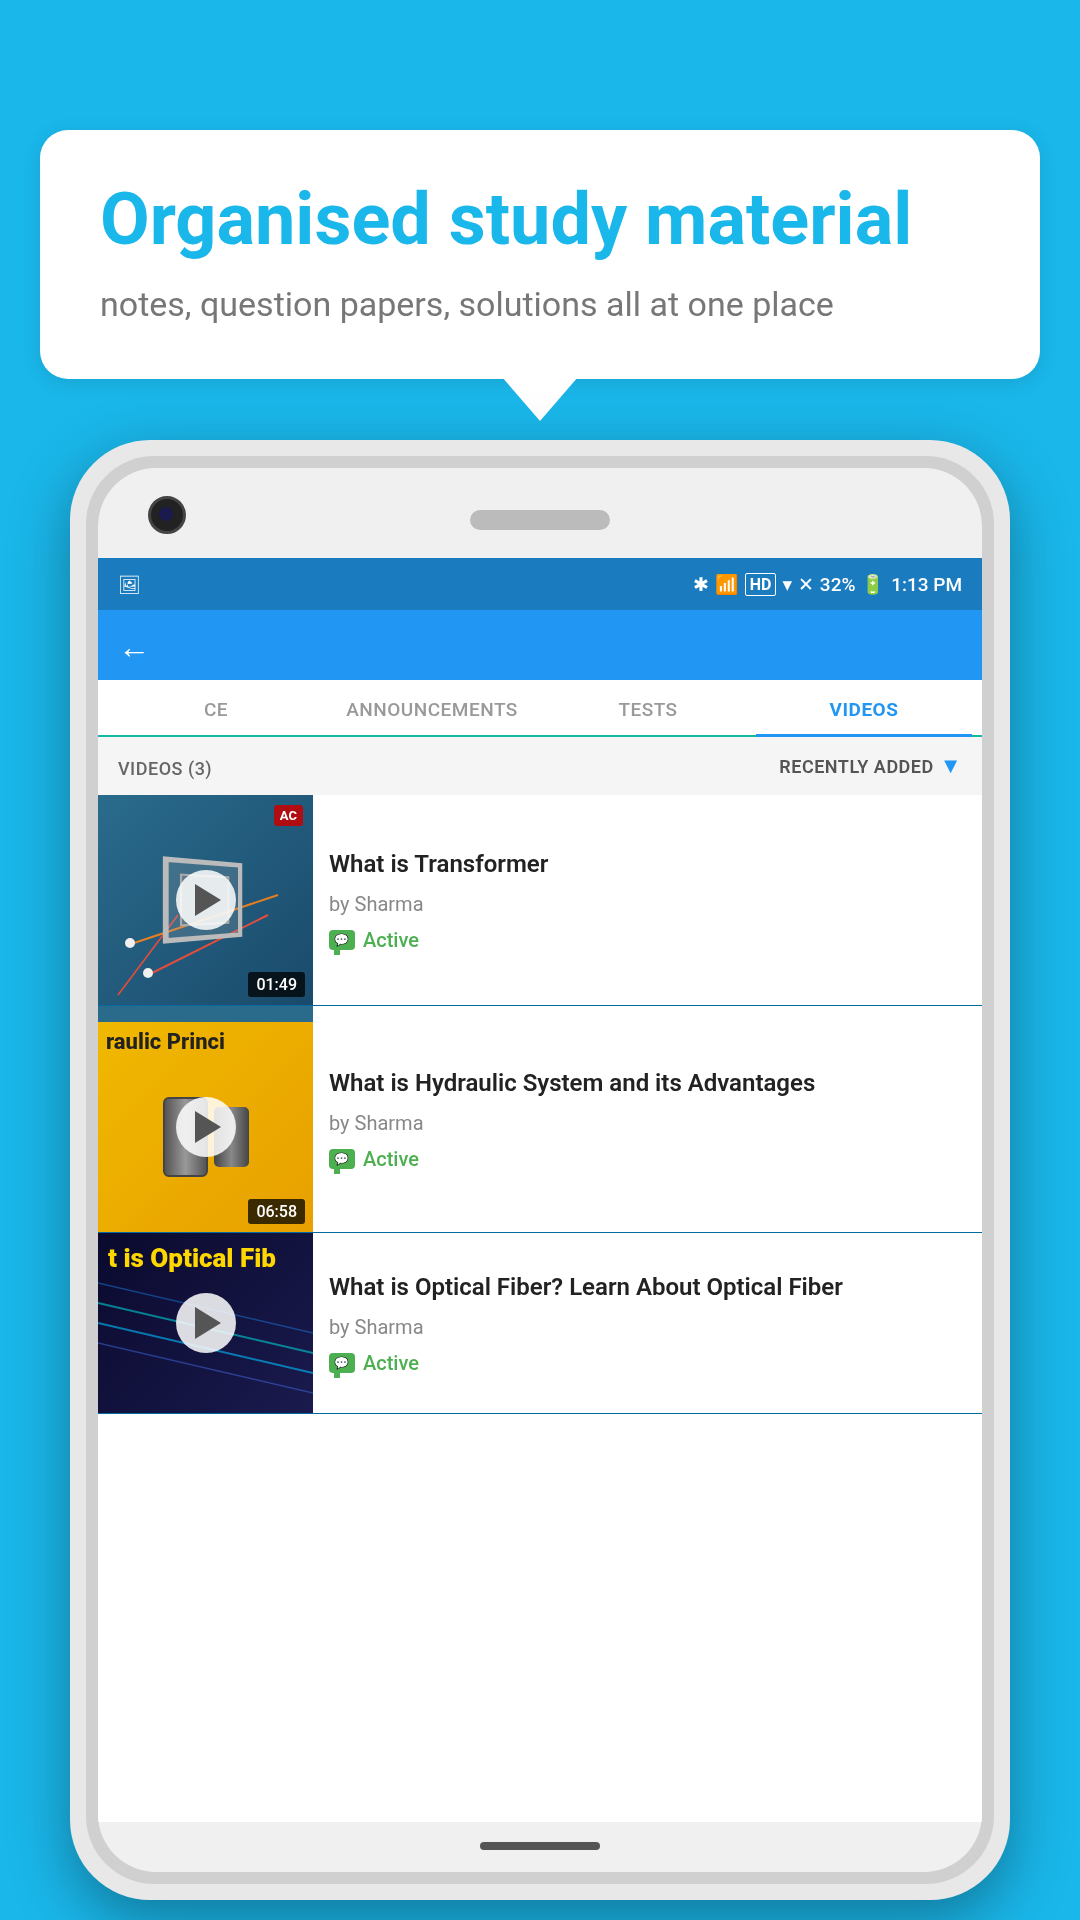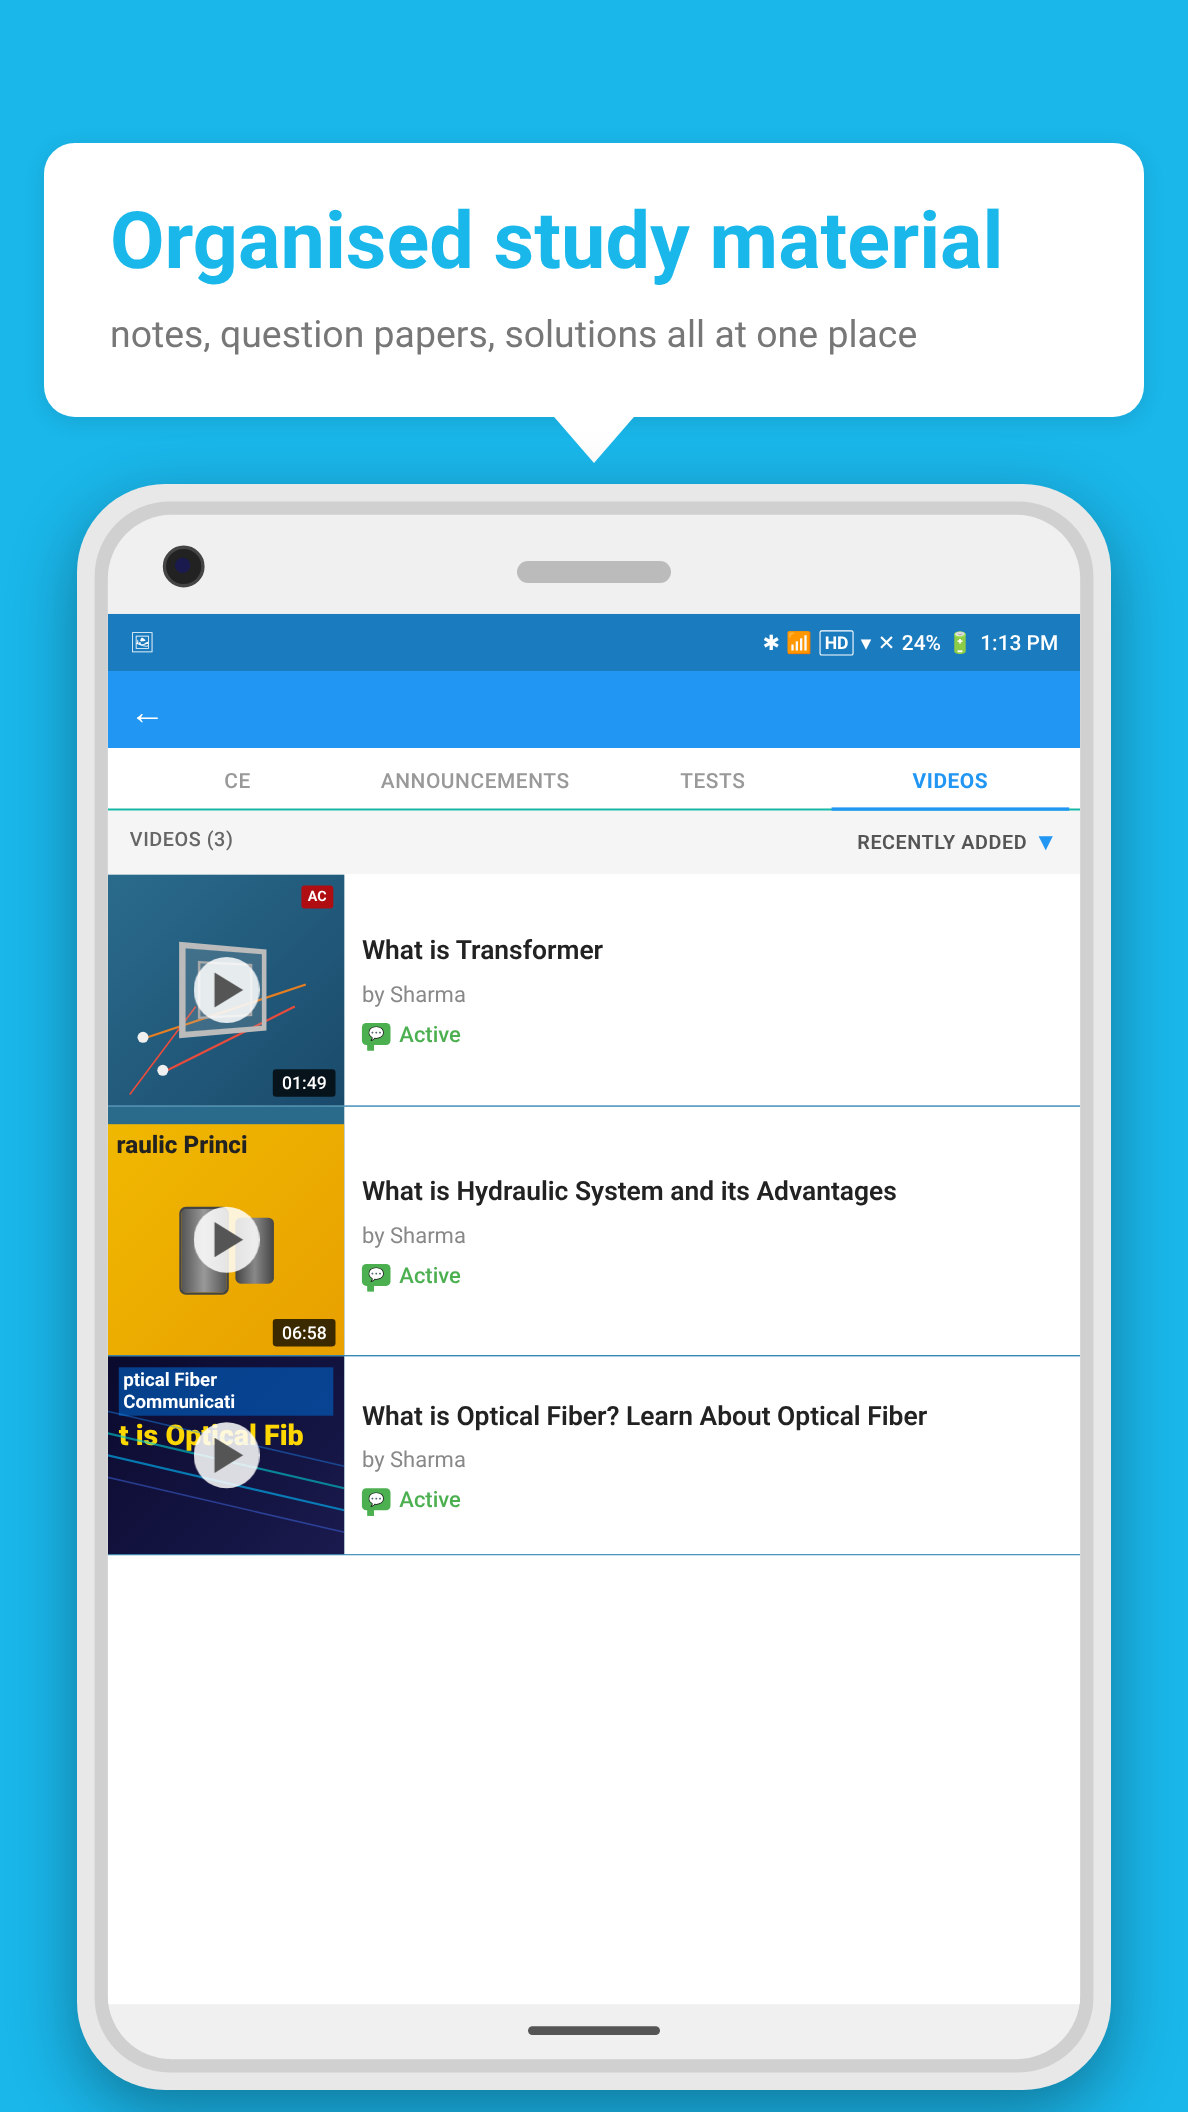--- a/index.html
+++ b/index.html
@@ -240,21 +240,21 @@
       left: 0;
       right: 0;
       height: 3px;
       background: #2196f3;
     }
 
     
     .filter-bar {
       background: #f5f5f5;
       display: flex;
-      align-items: flex-start;
+      align-items: flex-end;
       justify-content: space-between;
       padding: 16px 20px;
       gap: 16px;
     }
 
     .filter-count {
       font-size: 18px;
       font-weight: 500;
       color: #666;
       letter-spacing: 0.5px;
@@ -483,21 +483,21 @@
           <div class="status-bar">
             <div class="status-left">
               <span style="font-size:18px;">🖼</span>
             </div>
             <div class="status-right">
               <span>✱</span>
               <span>📶</span>
               <span style="font-size:16px;font-weight:700;border:1px solid white;padding:1px 4px;border-radius:2px;">HD</span>
               <span>▾</span>
               <span>✕</span>
-              <span>24%</span>
+              <span>32%</span>
               <span>🔋</span>
               <span>1:13 PM</span>
             </div>
           </div>
 
           <div class="app-header">
             <div class="back-arrow">←</div>
             <div class="header-text">
             </div>
             <div style="width:50px;"></div>
@@ -580,21 +580,20 @@
                   <span class="status-label">Active</span>
                 </div>
               </div>
             </div>
 
             <div class="video-item" style="min-height:180px;">
               <div class="video-thumbnail">
                 <div class="thumb-bg-3" style="height:180px;">
 
                   <div class="fiber-text">
-                    <div class="fiber-text-line1">ptical Fiber Communicati</div>
                     <div class="fiber-text-line2">t is Optical Fib</div>
                   </div>
 
                   <svg style="position:absolute;bottom:0;left:0;right:0;top:0;" width="215" height="180">
                     <line x1="0" y1="90" x2="215" y2="140" stroke="#00bfff" stroke-width="2" opacity="0.6"></line>
                     <line x1="0" y1="110" x2="215" y2="160" stroke="#4169e1" stroke-width="1.5" opacity="0.5"></line>
                     <line x1="0" y1="70" x2="215" y2="120" stroke="#00ced1" stroke-width="2" opacity="0.6"></line>
                     <line x1="0" y1="50" x2="215" y2="100" stroke="#1e90ff" stroke-width="1.5" opacity="0.4"></line>
                   </svg>
                   <div class="play-button" style="position:absolute;">

